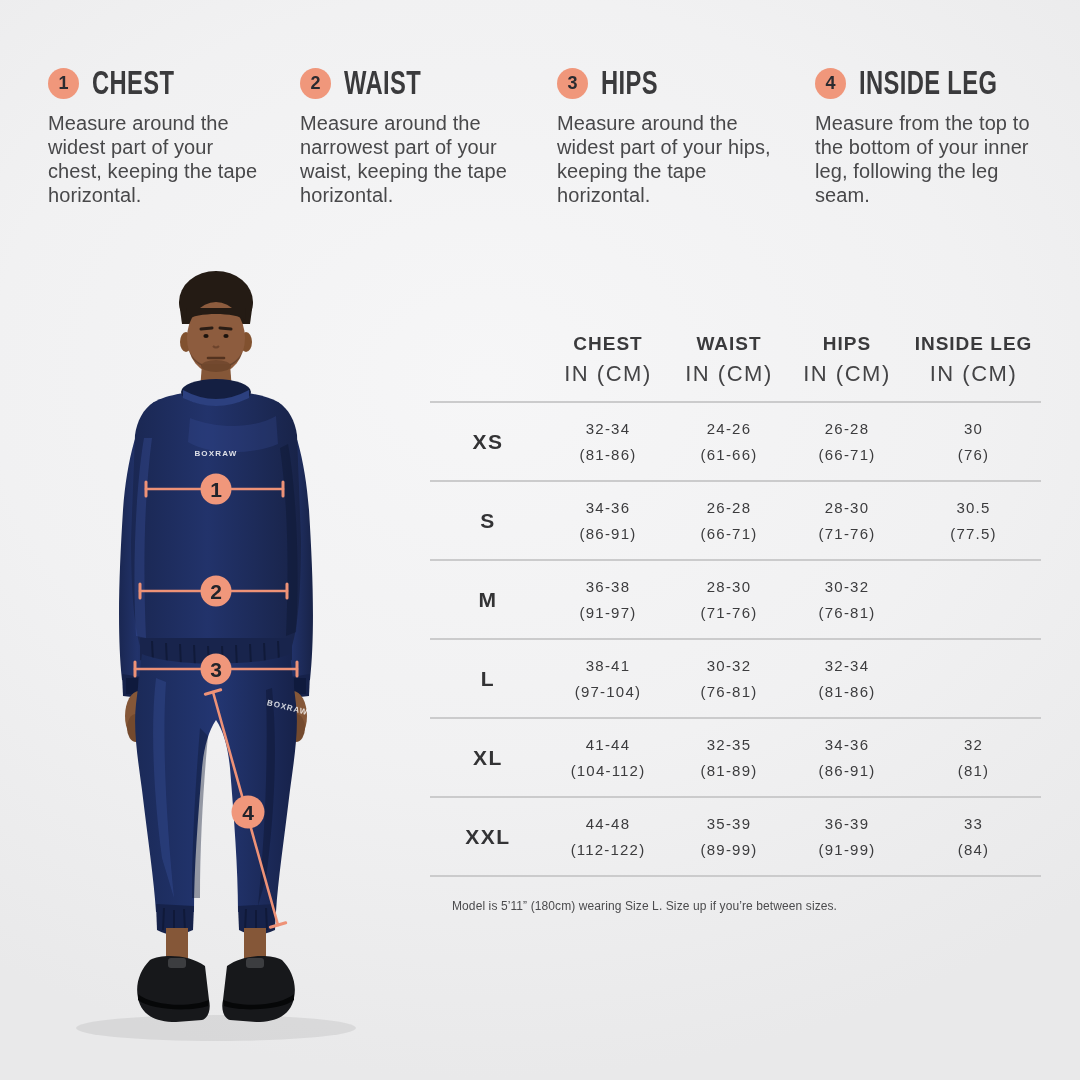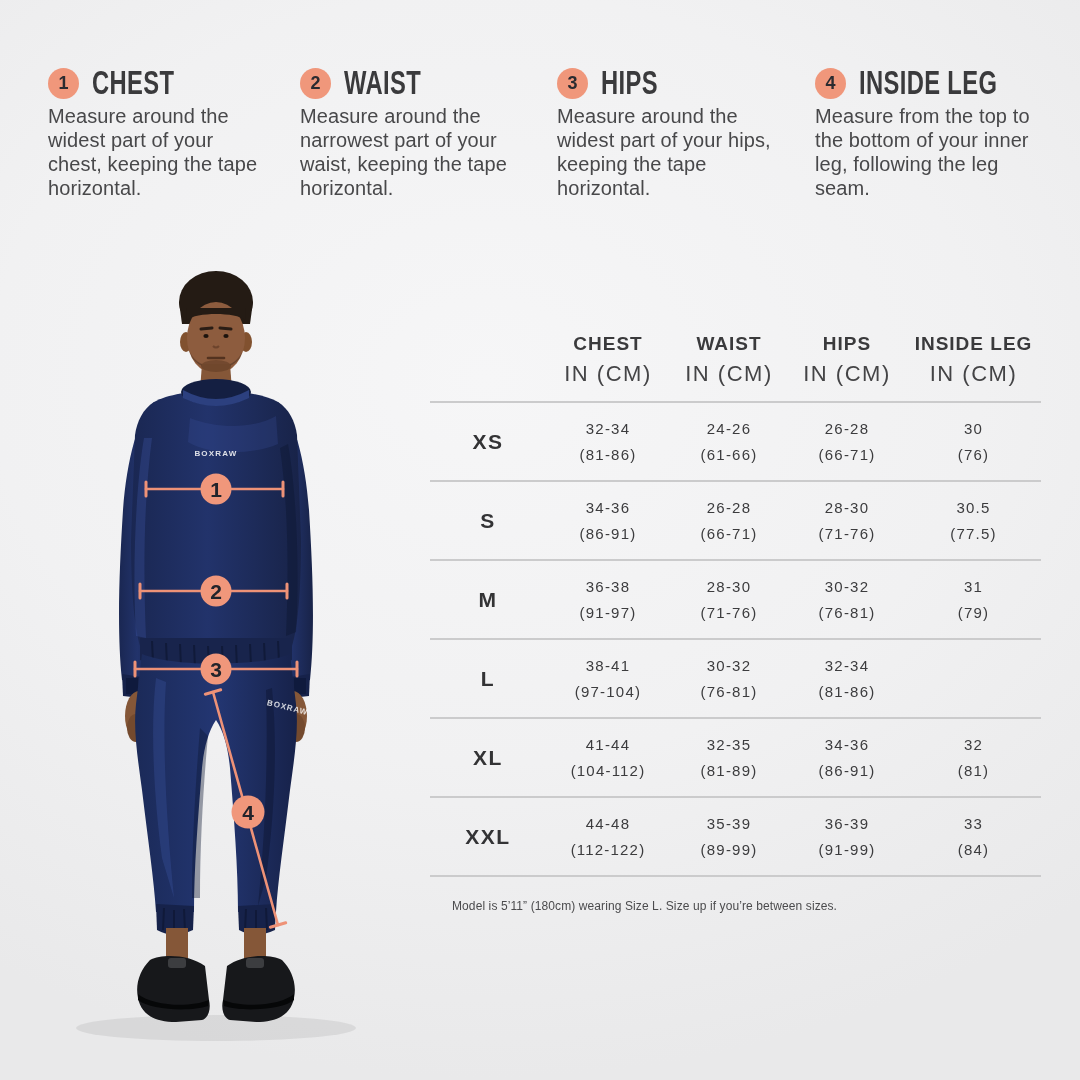--- a/index.html
+++ b/index.html
@@ -14,21 +14,21 @@
   .legend-head{display:flex;align-items:center;gap:13px;height:34px;}
   .badge{
     width:31px;height:31px;border-radius:50%;background:#F0977B;flex:0 0 31px;
     display:flex;align-items:center;justify-content:center;
     font-weight:bold;font-size:18px;color:#2b2b30;
   }
   .legend-title{
     font-weight:bold;font-size:33px;color:#3a3a3c;white-space:nowrap;
     transform:scaleX(0.72);transform-origin:left center;letter-spacing:0.5px;
   }
-  .legend-desc{margin-top:4px;font-size:20px;line-height:24px;color:#48484a;letter-spacing:0.1px;}
+  .legend-desc{margin-top:11px;font-size:20px;line-height:24px;color:#48484a;letter-spacing:0.1px;}
   
   .size-table{position:absolute;left:430px;top:333px;width:611px;}
   .tgrid{display:grid;grid-template-columns:116px 124px 118px 118px 135px;}
   .thead{height:68px;}
   .th{text-align:center;}
   .th-label{font-size:19px;font-weight:bold;letter-spacing:1px;color:#3a3a3c;}
   .th-unit{margin-top:6px;font-size:22px;letter-spacing:1.5px;color:#444446;}
   .trow{height:77px;border-top:2px solid #cbcbcc;align-items:center;}
   .trow.last{border-bottom:2px solid #cbcbcc;}
   .td{text-align:center;font-size:15px;letter-spacing:1.2px;color:#3c3c3e;line-height:26px;}
@@ -293,24 +293,20 @@
           <div>(91-97)</div>
         </div>
       <div class="td">
           <div>28-30</div>
           <div>(71-76)</div>
         </div>
       <div class="td">
           <div>30-32</div>
           <div>(76-81)</div>
         </div>
-      <div class="td">
-          <div>31</div>
-          <div>(79)</div>
-        </div>
     </div>
 
     <div class="tgrid trow">
       <div class="td td-size">L</div>
       <div class="td">
           <div>38-41</div>
           <div>(97-104)</div>
         </div>
       <div class="td">
           <div>30-32</div>

